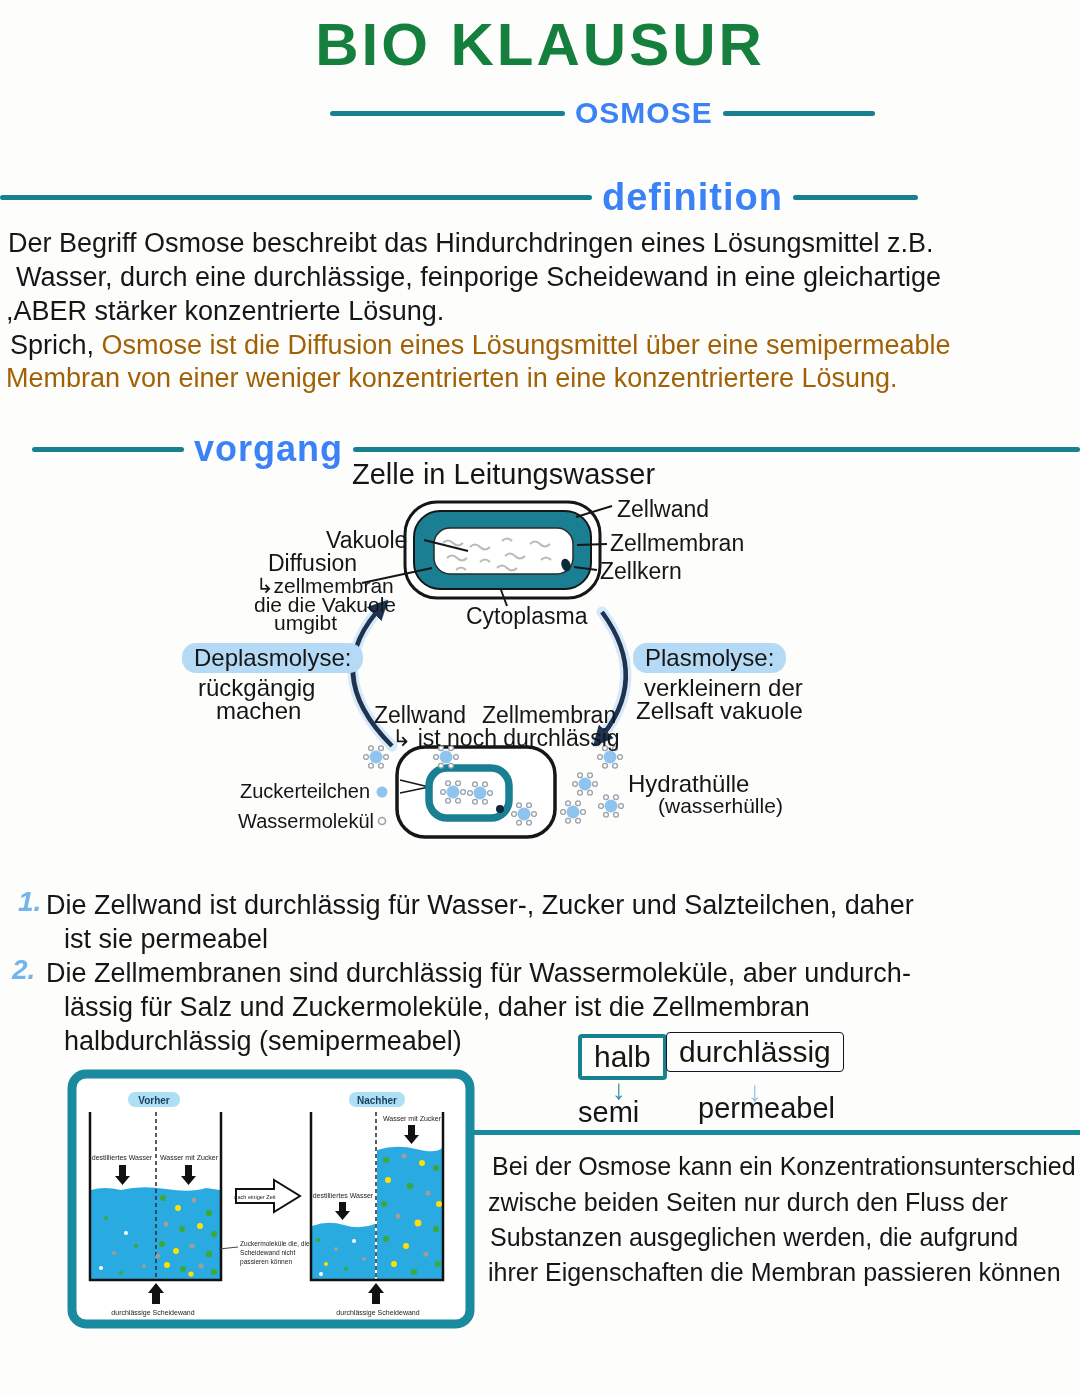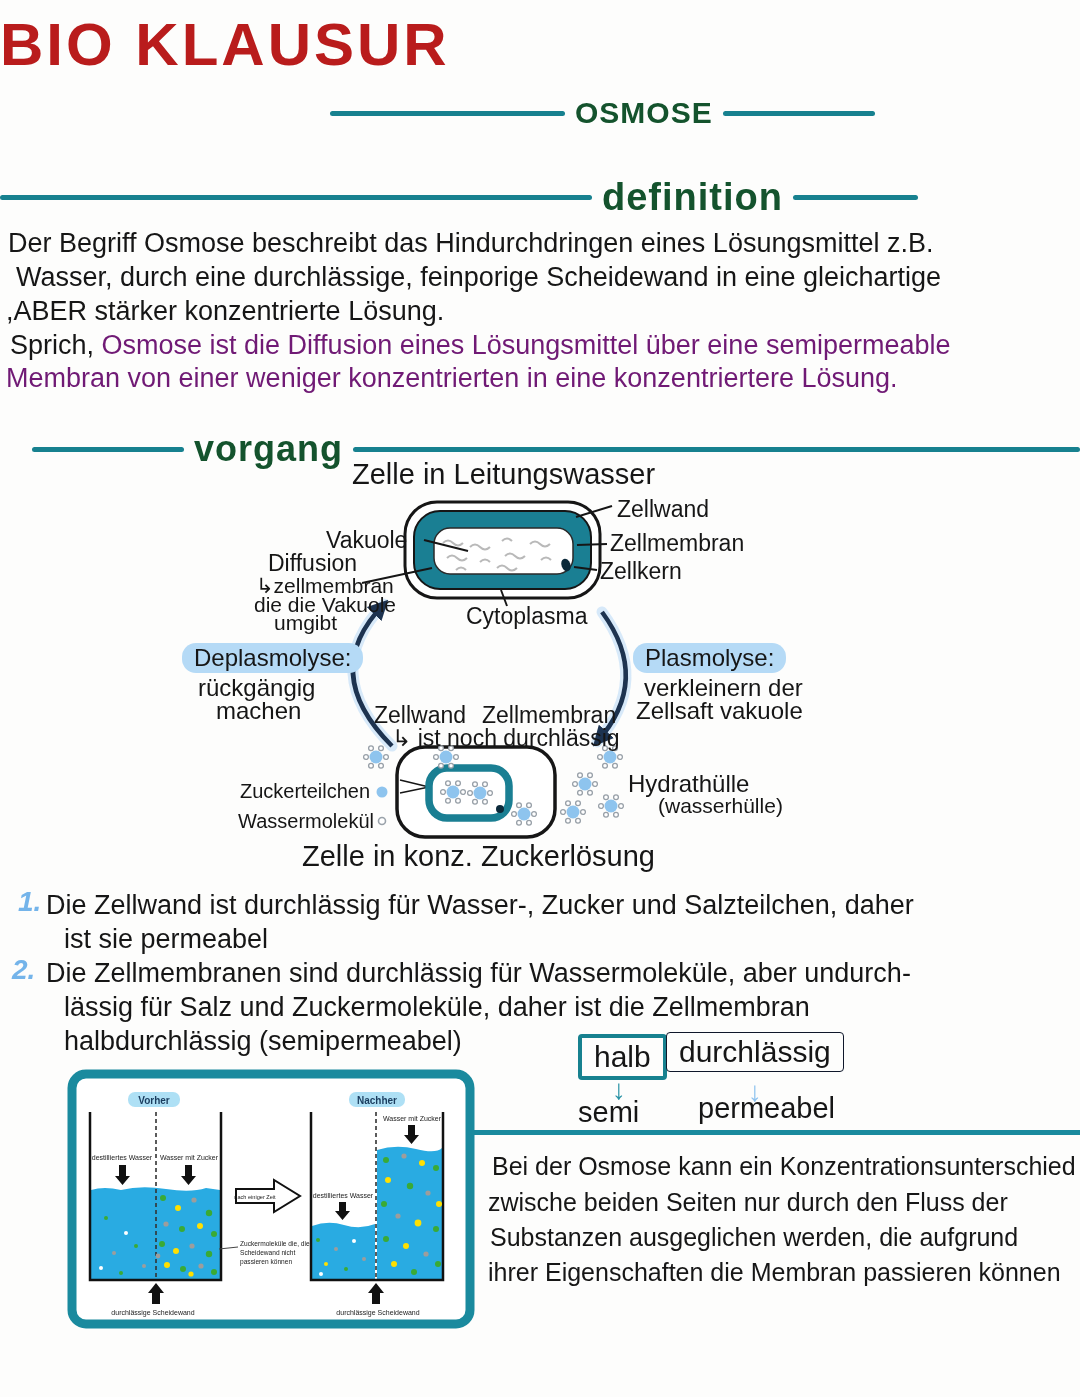--- a/index.html
+++ b/index.html
@@ -1,25 +1,25 @@
 <!DOCTYPE html>
 <html><head>
 <meta charset="utf-8">
 <style>
   * { margin:0; padding:0; box-sizing:border-box; }
   html,body { background:#fff; }
   body { font-family:"Liberation Sans", sans-serif; color:#161616; }
   .page { position:relative; width:1080px; height:1397px; background:#fdfdfc; overflow:hidden; }
   .t { position:absolute; white-space:nowrap; line-height:1.15; }
   .ink { color:#161616; }
-  .teal { color:#701a75; }
-  .title { font-size:60px; font-weight:bold; letter-spacing:3px; color:#b91c1c; text-align:left; width:100%; }
+  .teal { color:#a16207; }
+  .title { font-size:60px; font-weight:bold; letter-spacing:3px; color:#15803d; text-align:center; width:100%; }
   .hdr-row { position:absolute; display:flex; align-items:center; }
   .hline { height:5px; background:#17818f; border-radius:3px; }
-  .hword { font-size:38px; font-weight:bold; color:#14532d; padding:0 10px; letter-spacing:1px; }
+  .hword { font-size:38px; font-weight:bold; color:#3b82f6; padding:0 10px; letter-spacing:1px; }
   .body-line { font-size:27px; }
   .small-lbl { font-size:21px; }
   .mid-lbl { font-size:23px; }
   .badge { background:#b5daf6; border-radius:14px; padding:1px 12px; font-size:24px; }
   .kbox { position:absolute; font-size:30px; padding:2px 12px; white-space:nowrap; }
   .kbox.tealb { border:4px solid #17818f; border-radius:4px; }
   .kbox.blueb { border:1px solid #0f172a; border-radius:4px; }
   .num { font-size:28px; font-weight:bold; color:#74b4ea; font-style:italic; }
   .divider { position:absolute; left:468px; top:1130px; width:612px; height:5px; background:#1a8a9e; border-radius:4px 0 0 4px; }
   svg { display:block; }
@@ -147,21 +147,20 @@
   <div class="t" style="left:636px; top:697px; font-size:24px;">Zellsaft vakuole</div>
 
   <div class="t mid-lbl" style="left:374px; top:702px;">Zellwand</div>
   <div class="t mid-lbl" style="left:482px; top:702px;">Zellmembran</div>
   <div class="t mid-lbl" style="left:392px; top:725px;">↳ ist noch durchlässig</div>
 
   <div class="t" style="left:240px; top:780px; font-size:20px;">Zuckerteilchen</div>
   <div class="t" style="left:238px; top:810px; font-size:20px;">Wassermolekül</div>
   <div class="t" style="left:628px; top:770px; font-size:24px;">Hydrathülle</div>
   <div class="t" style="left:658px; top:794px; font-size:21px;">(wasserhülle)</div>
-  <div class="t" style="left:302px; top:840px; font-size:29px;">Zelle in konz. Zuckerlösung</div>
 
   <div class="t num" style="left:18px; top:886px;">1.</div>
   <div class="t body-line" style="left:46px; top:890px;">Die Zellwand ist durchlässig für Wasser-, Zucker und Salzteilchen, daher</div>
   <div class="t body-line" style="left:64px; top:924px;">ist sie permeabel</div>
   <div class="t num" style="left:12px; top:954px;">2.</div>
   <div class="t body-line" style="left:46px; top:958px;">Die Zellmembranen sind durchlässig für Wassermoleküle, aber undurch-</div>
   <div class="t body-line" style="left:64px; top:992px;">lässig für Salz und Zuckermoleküle, daher ist die Zellmembran</div>
   <div class="t body-line" style="left:64px; top:1026px;">halbdurchlässig (semipermeabel)</div>
 
   <div class="kbox tealb" style="left:578px; top:1034px;">halb</div>

